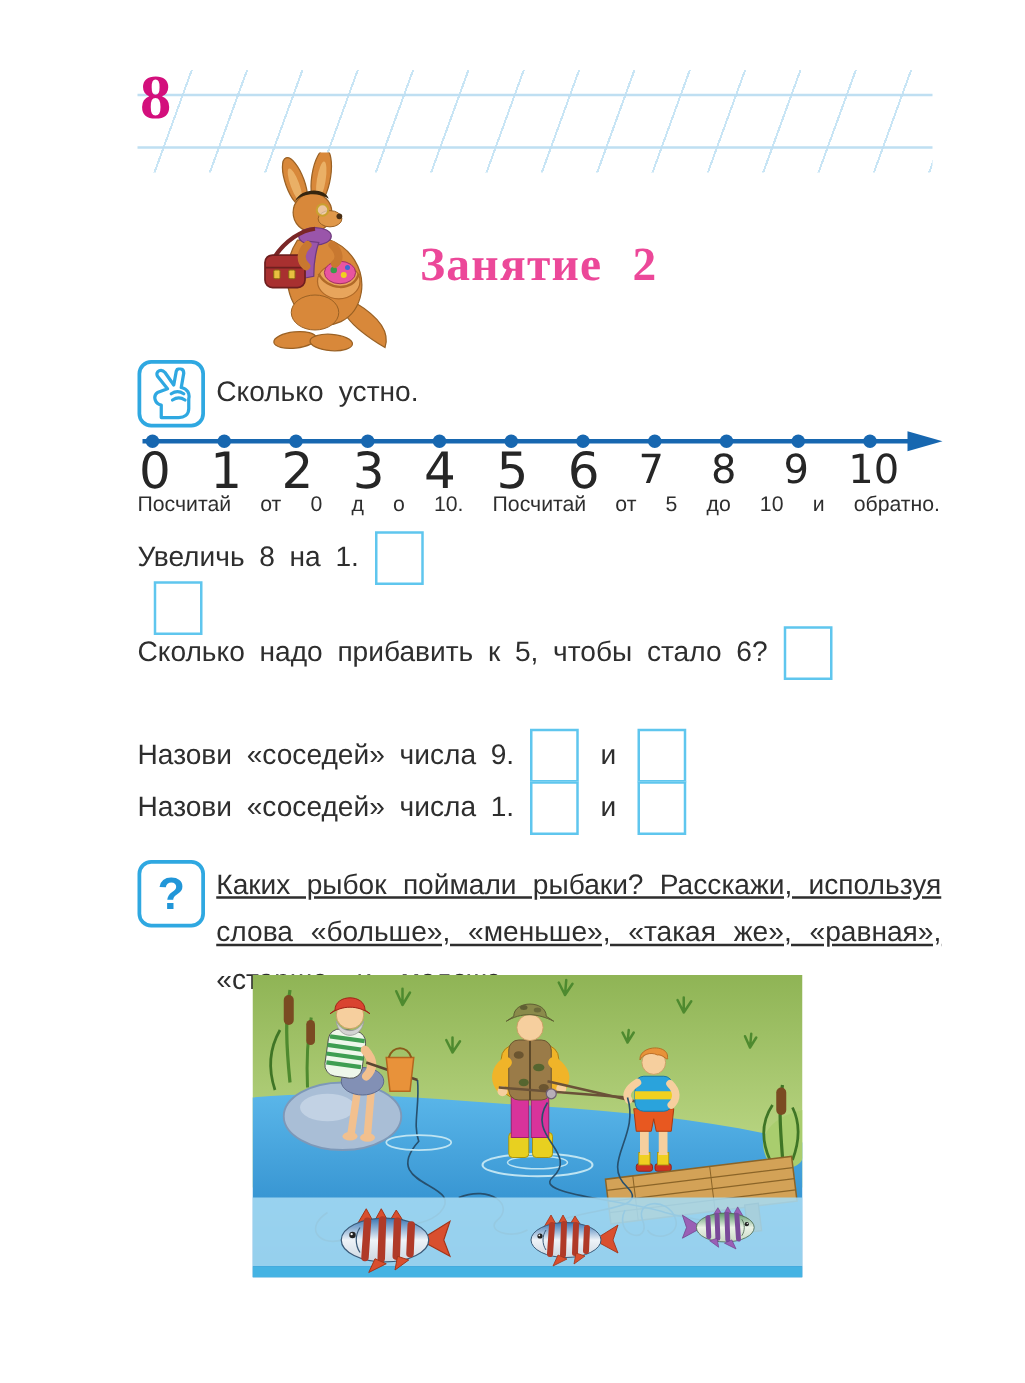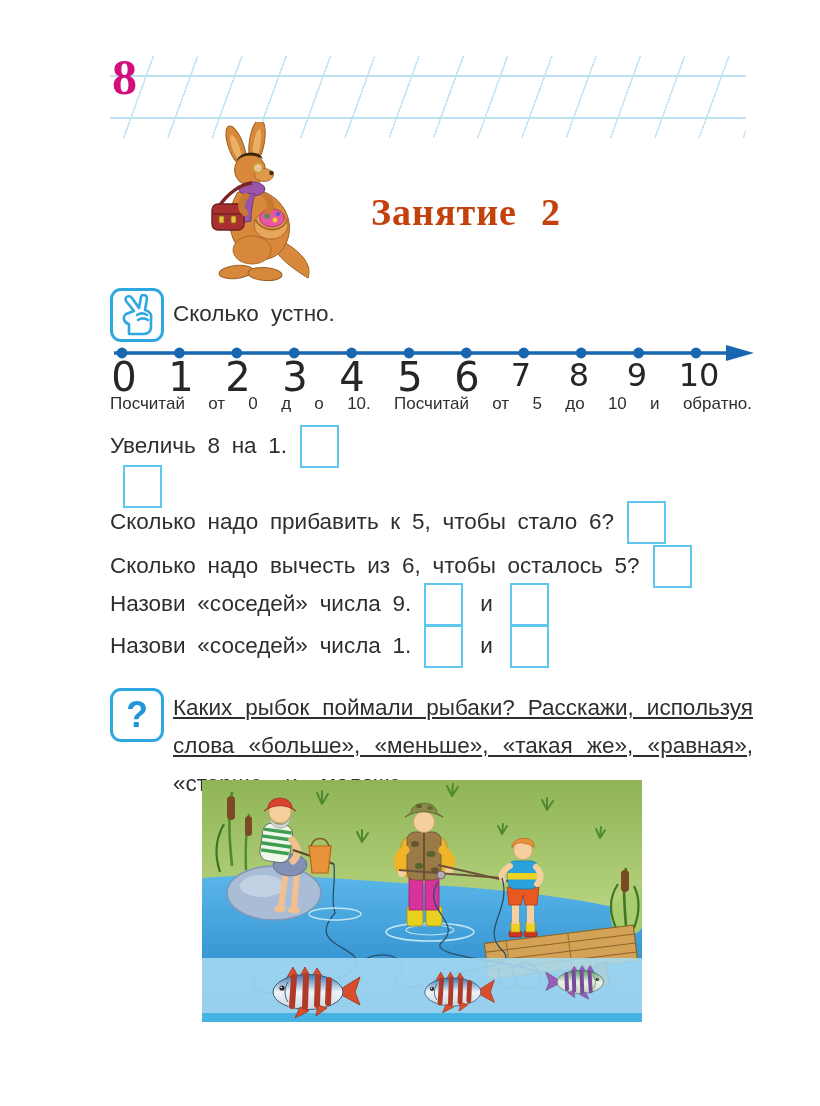--- a/index.html
+++ b/index.html
@@ -13,21 +13,21 @@
     position:absolute; left:110px; top:56px; width:636px; height:82px;
     background:repeating-linear-gradient(110deg, transparent 0, transparent 40px, #c8e5f5 40px, #c8e5f5 41.6px);
   }
   .hatch-hline { position:absolute; left:0; width:100%; height:1.6px; background:#bfdff2; }
   .page-number {
     position:absolute; left:112px; top:52px; font-family:"Liberation Serif", serif;
     font-weight:bold; font-size:50px; color:#d30f7c; line-height:1;
   }
   .lesson-title {
     position:absolute; left:336px; top:190px; font-family:"Liberation Serif", serif;
-    font-weight:bold; font-size:38px; color:#c2410c; letter-spacing:1px;margin-left:35px;
+    font-weight:bold; font-size:38px; color:#ec4899; letter-spacing:1px;
   }
   .lesson-title .t-num { margin-left:24px; }
   .icon-box {
     position:absolute; width:54px; height:54px; border:3px solid #2fa8e1;
     border-radius:11px; background:#fff; display:flex; align-items:center; justify-content:center;
   }
   .qmark { color:#2196d8; font-size:36px; font-weight:bold; font-family:"Liberation Sans", sans-serif; line-height:1; }
   .instr-text { position:absolute; left:173px; top:301px; font-size:22.5px; word-spacing:6px; }
   
   .nl-label { position:absolute; transform:translateX(-50%); color:#262626; font-family:"DejaVu Sans", sans-serif; }
@@ -146,24 +146,20 @@
 
   <div class="task-row" style="top:463px">
     <span class="answer-box"></span>
   </div>
 
   <div class="task-row" style="top:499px">
     <span class="task-text">Сколько надо прибавить к 5, чтобы стало 6?</span>
     <span class="answer-box"></span>
   </div>
 
-  <div class="task-row" style="top:543px">
-    <span class="task-text">Сколько надо вычесть из 6, чтобы осталось 5?</span>
-    <span class="answer-box"></span>
-  </div>
 
   <div class="task-row" style="top:581px">
     <span class="task-text">Назови «соседей» числа 9.</span>
     <span class="answer-box"></span>
     <span class="and-word">и</span>
     <span class="answer-box"></span>
   </div>
 
   <div class="task-row" style="top:623px">
     <span class="task-text">Назови «соседей» числа 1.</span>

